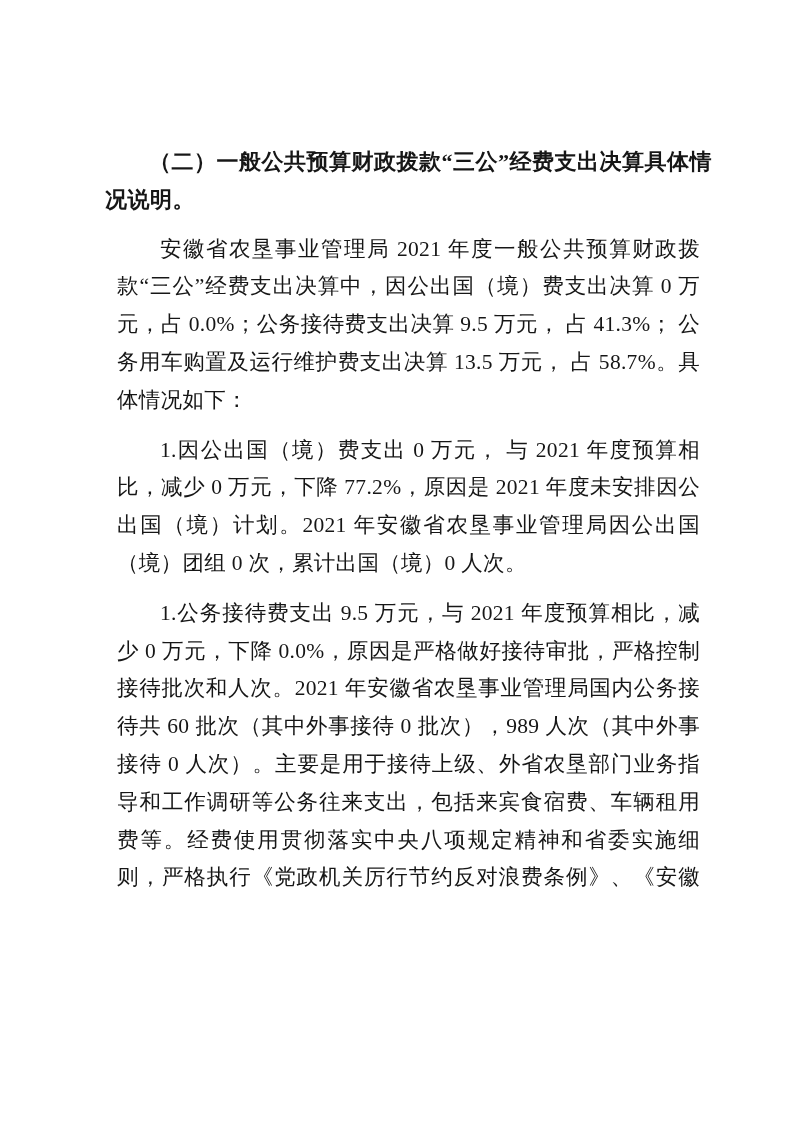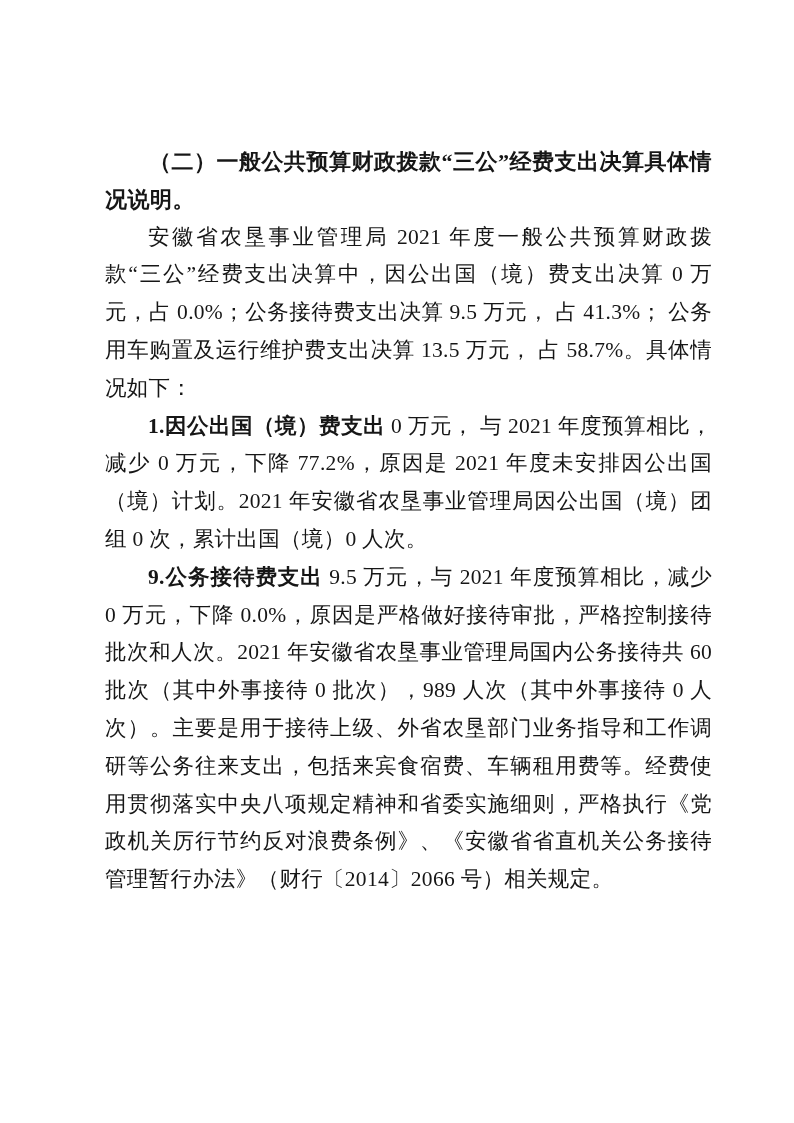--- a/index.html
+++ b/index.html
@@ -27,26 +27,26 @@
     text-justify: inter-ideograph;
   }
   .heading {
     margin: 0;
     font-size: 22px;
     font-weight: bold;
     text-indent: 2em;
     letter-spacing: 0.5px;
   }
   .para {
-    margin: 0;
+    margin: 12px;
     text-indent: 2em;
     letter-spacing: 0.3px;
   }
   .para b {
-    font-weight: bold;
+    font-weight: normal;
   }
   .page-number {
     position: absolute;
     left: 628px;
     top: 1000px;
     font-size: 19px;
     letter-spacing: 3px;
     color: #222;
     white-space: nowrap;
   }
@@ -55,18 +55,18 @@
 <body>
 
 <div class="sheet">
   <div class="body-text">
     <h2 class="heading">（二）一般公共预算财政拨款“三公”经费支出决算具体情况说明。</h2>
 
     <p class="para"><span>安徽省农垦事业管理局 2021 年度一般公共预算财政拨款“三公”经费支出决算中，因公出国（境）费支出决算 0 万元，占 0.0%；公务接待费支出决算 9.5 万元， 占 41.3%； 公务用车购置及运行维护费支出决算 13.5 万元， 占 58.7%。具体情况如下：</span></p>
 
     <p class="para"><b>1.因公出国（境）费支出</b><span> 0 万元， 与 2021 年度预算相比，减少 0 万元，下降 77.2%，原因是 2021 年度未安排因公出国（境）计划。2021 年安徽省农垦事业管理局因公出国（境）团组 0 次，累计出国（境）0 人次。</span></p>
 
-    <p class="para"><b>9.公务接待费支出</b><span> 9.5 万元，与 2021 年度预算相比，减少 0 万元，下降 0.0%，原因是严格做好接待审批，严格控制接待批次和人次。2021 年安徽省农垦事业管理局国内公务接待共 60 批次（其中外事接待 0 批次），989 人次（其中外事接待 0 人次）。主要是用于接待上级、外省农垦部门业务指导和工作调研等公务往来支出，包括来宾食宿费、车辆租用费等。经费使用贯彻落实中央八项规定精神和省委实施细则，严格执行《党政机关厉行节约反对浪费条例》、《安徽省省直机关公务接待管理暂行办法》（财行〔2014〕2066 号）相关规定。</span></p>
+    <p class="para"><b>1.公务接待费支出</b><span> 9.5 万元，与 2021 年度预算相比，减少 0 万元，下降 0.0%，原因是严格做好接待审批，严格控制接待批次和人次。2021 年安徽省农垦事业管理局国内公务接待共 60 批次（其中外事接待 0 批次），989 人次（其中外事接待 0 人次）。主要是用于接待上级、外省农垦部门业务指导和工作调研等公务往来支出，包括来宾食宿费、车辆租用费等。经费使用贯彻落实中央八项规定精神和省委实施细则，严格执行《党政机关厉行节约反对浪费条例》、《安徽省省直机关公务接待管理暂行办法》（财行〔2014〕2066 号）相关规定。</span></p>
 
   </div>
 
   <div class="page-number">－ 2 －</div>
 </div>
 
 </body></html>

